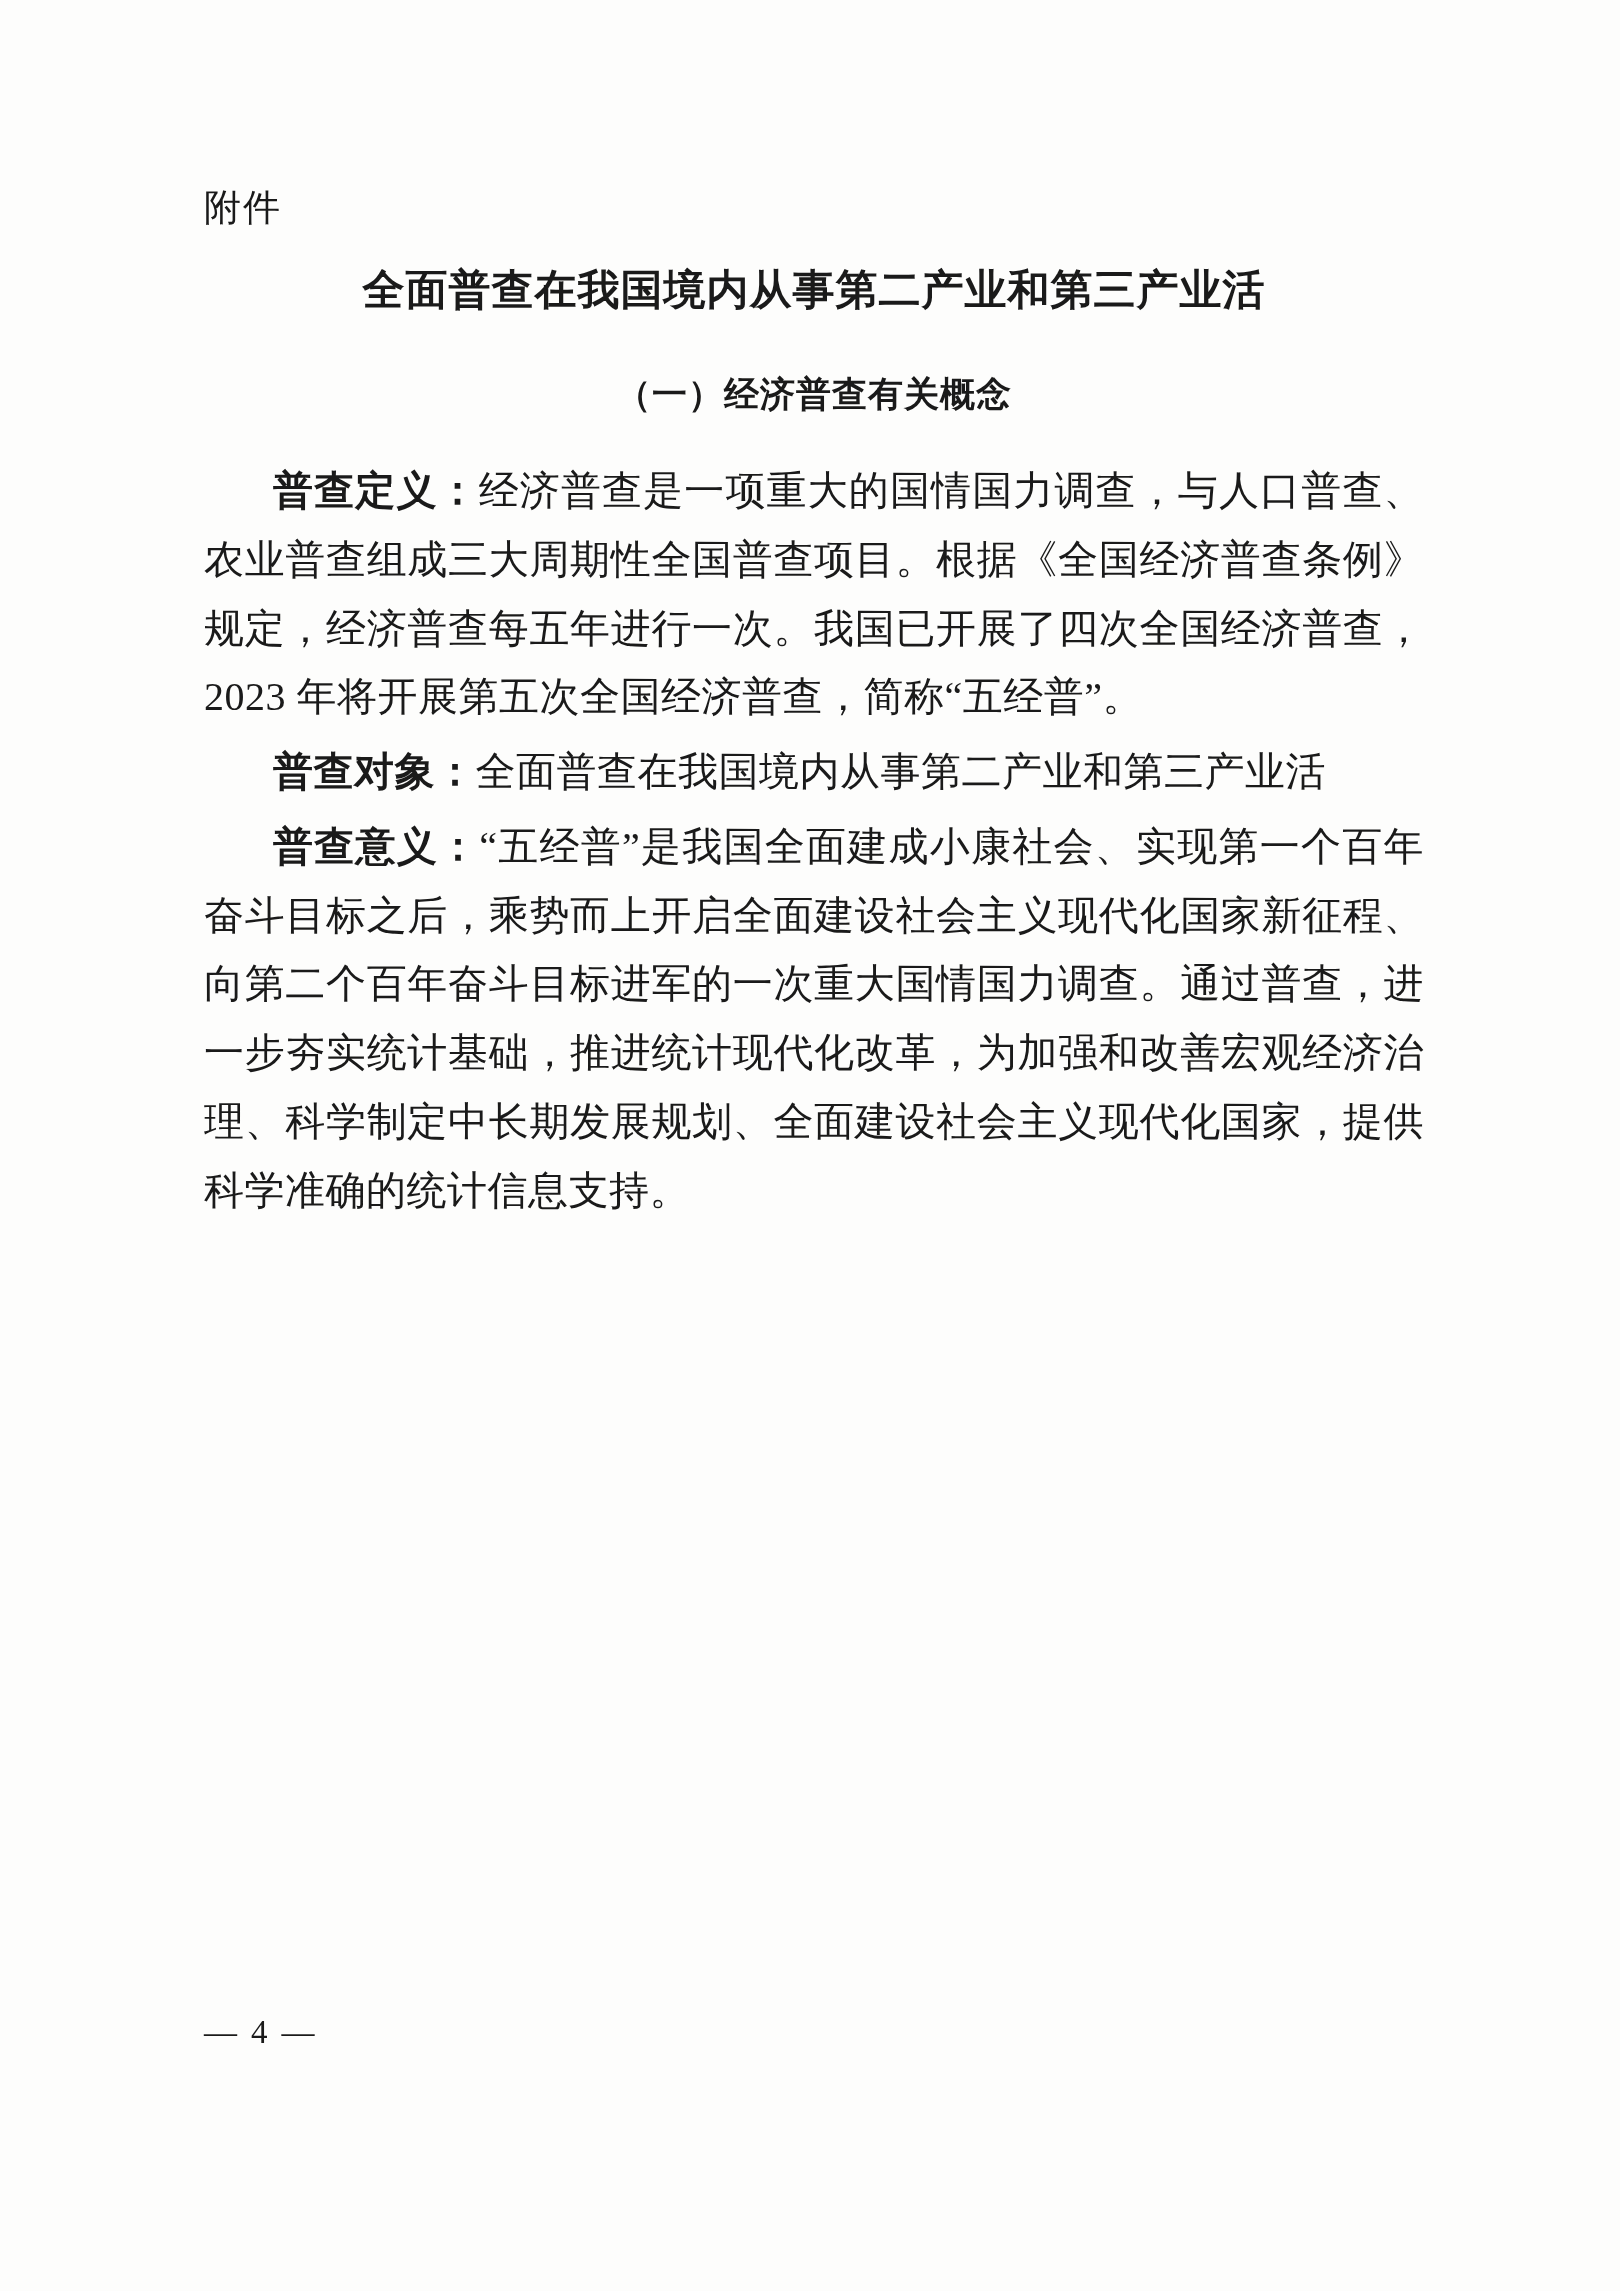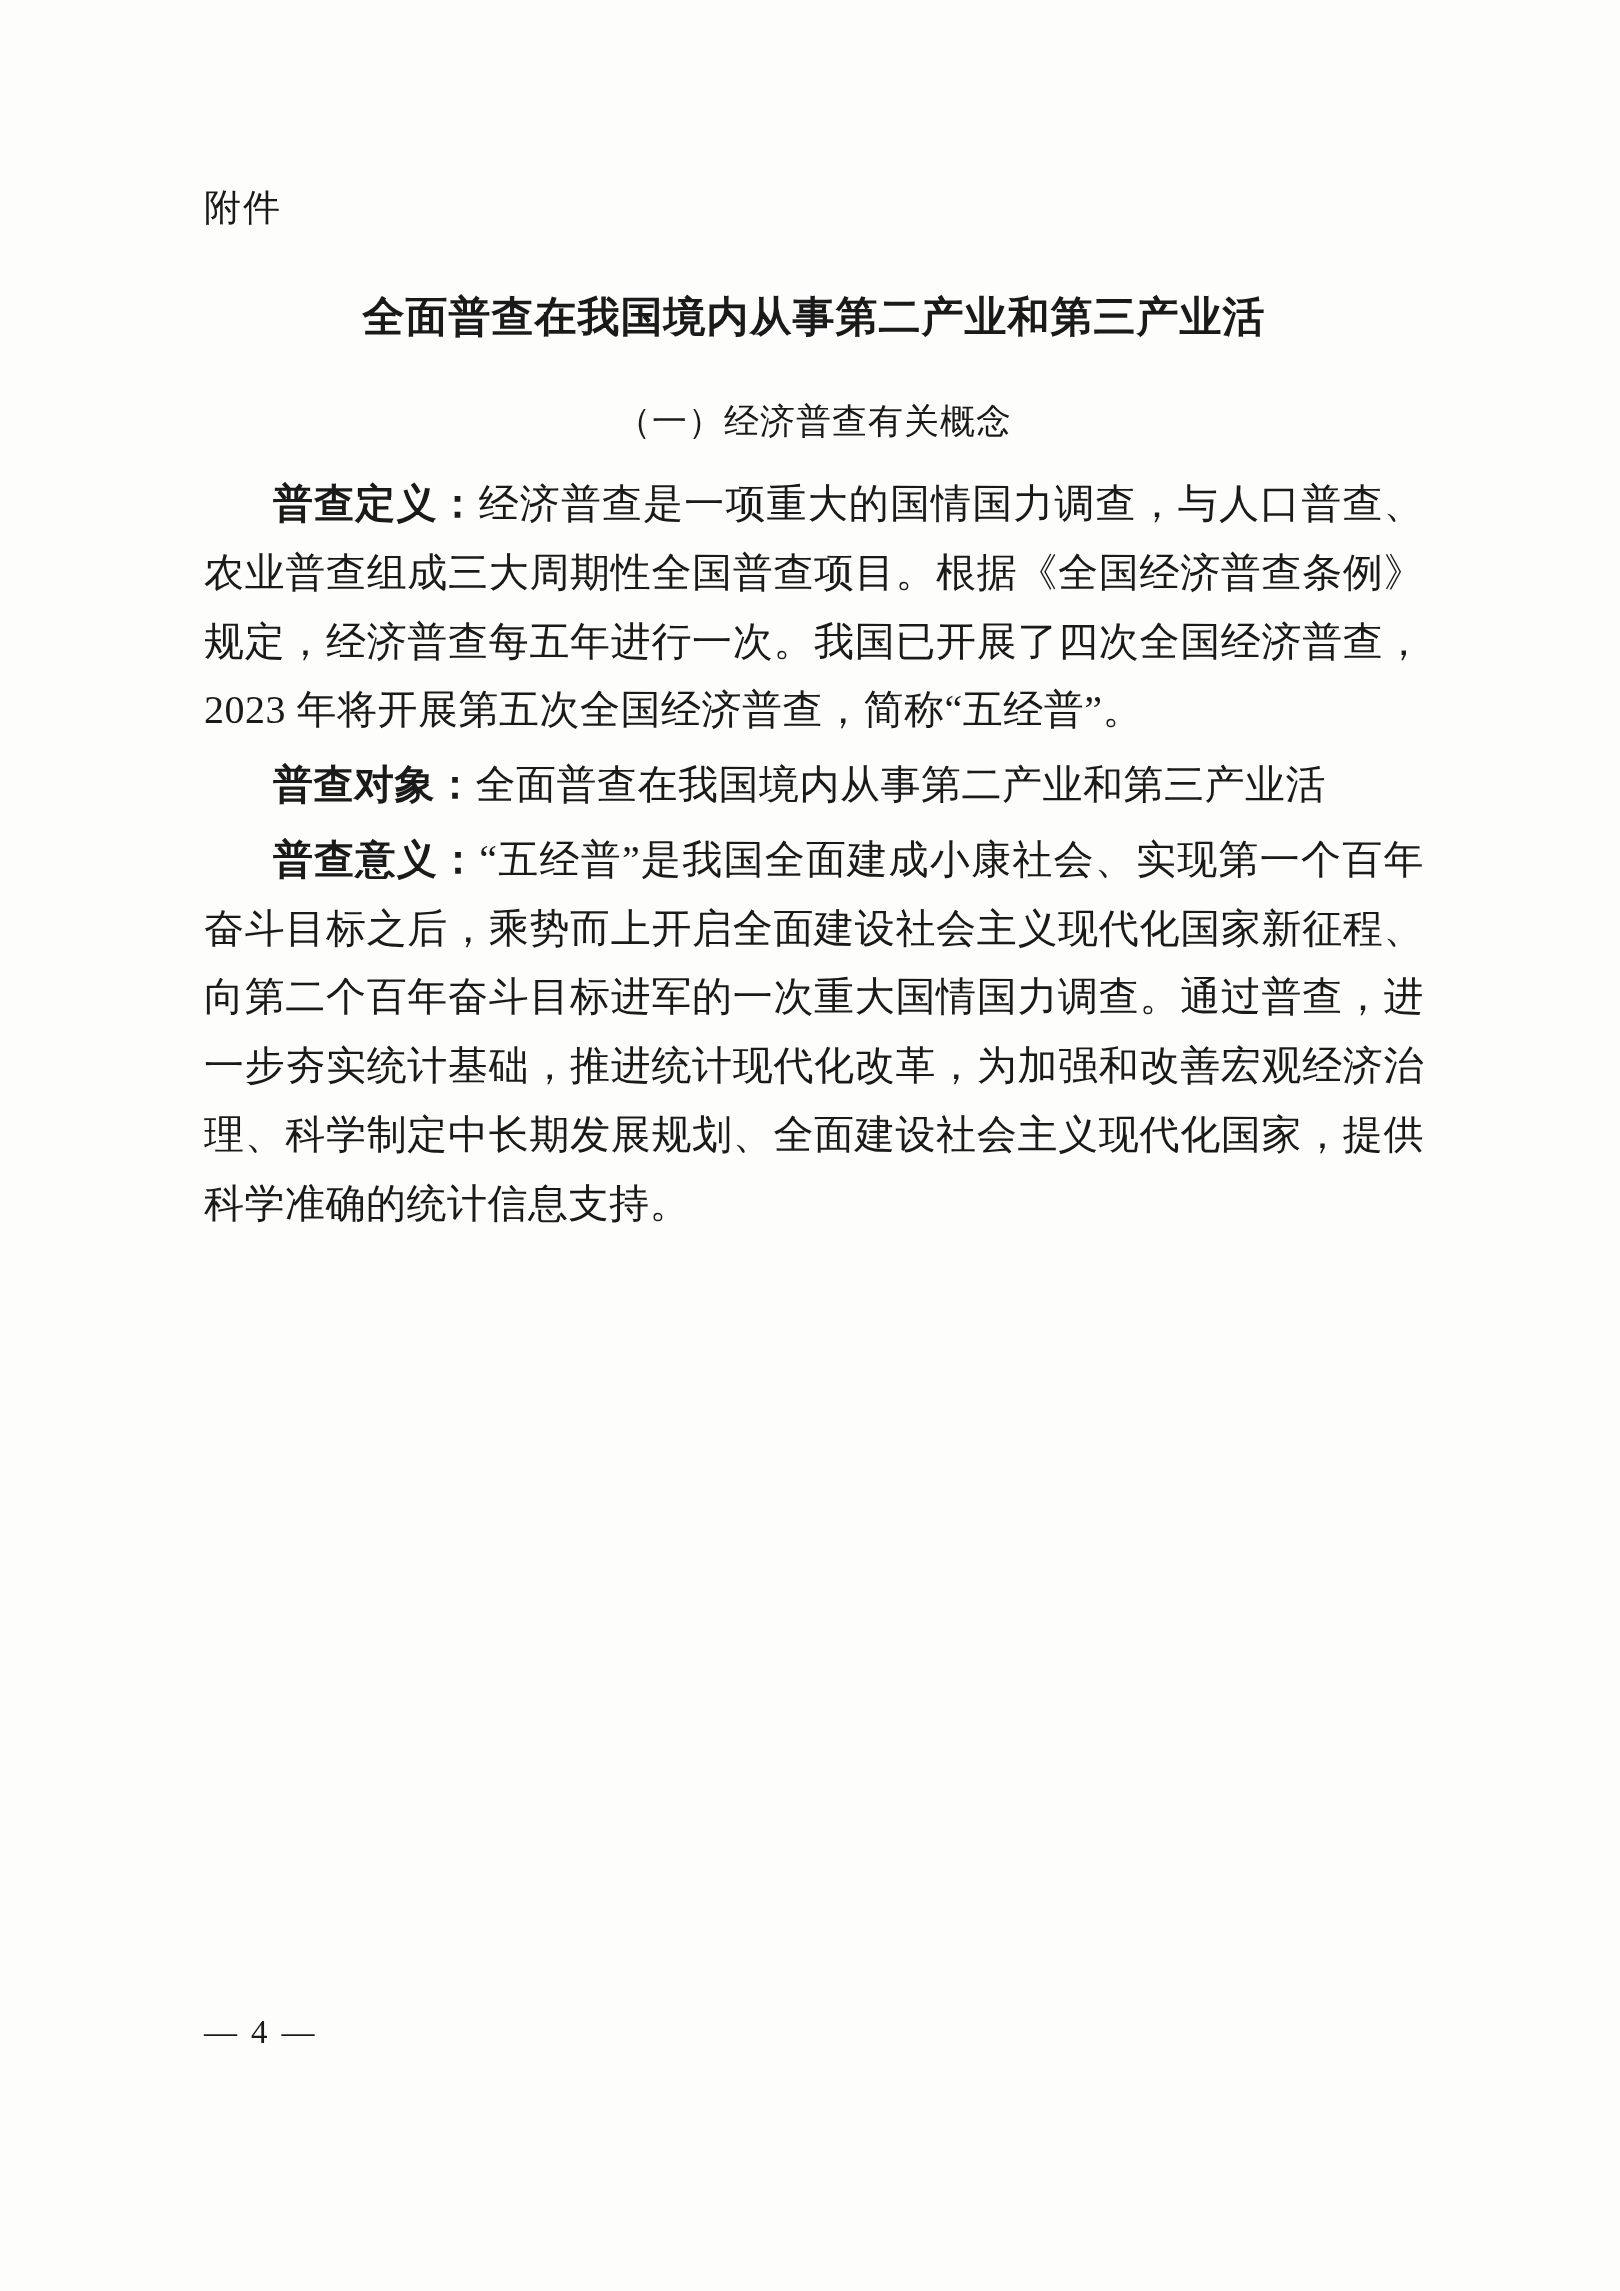--- a/index.html
+++ b/index.html
@@ -24,40 +24,40 @@
   .content {
     position: absolute;
     left: 204px;
     top: 186px;
     width: 1220px;
   }
   .attachment-label {
     font-size: 37px;
     line-height: 1.2;
     letter-spacing: 2px;
-    margin-bottom: 59px;
+    margin-bottom: 32px;
     font-family: "Liberation Sans", "DejaVu Sans", sans-serif;
     font-weight: 400;
   }
   .doc-title {
     text-align: center;
     font-size: 42px;
     font-weight: bold;
     letter-spacing: 1px;
     line-height: 1.35;
     margin: 0 0 51px 0;
     font-family: "Liberation Serif", "DejaVu Serif", serif;
   }
   .section-heading {
     text-align: center;
     font-size: 35px;
-    font-weight: normal;
+    font-weight: bold;
     letter-spacing: 1px;
     line-height: 1.4;
-    margin: 0 0 24px 0;
+    margin: 0 0 38px 0;
   }
   p.para {
     font-size: 40px;
     line-height: 1.72;
     margin: 0 0 5.9px 0;
     text-indent: 69px;
     text-align: justify;
     text-justify: inter-ideograph;
     letter-spacing: 0.5px;
   }

